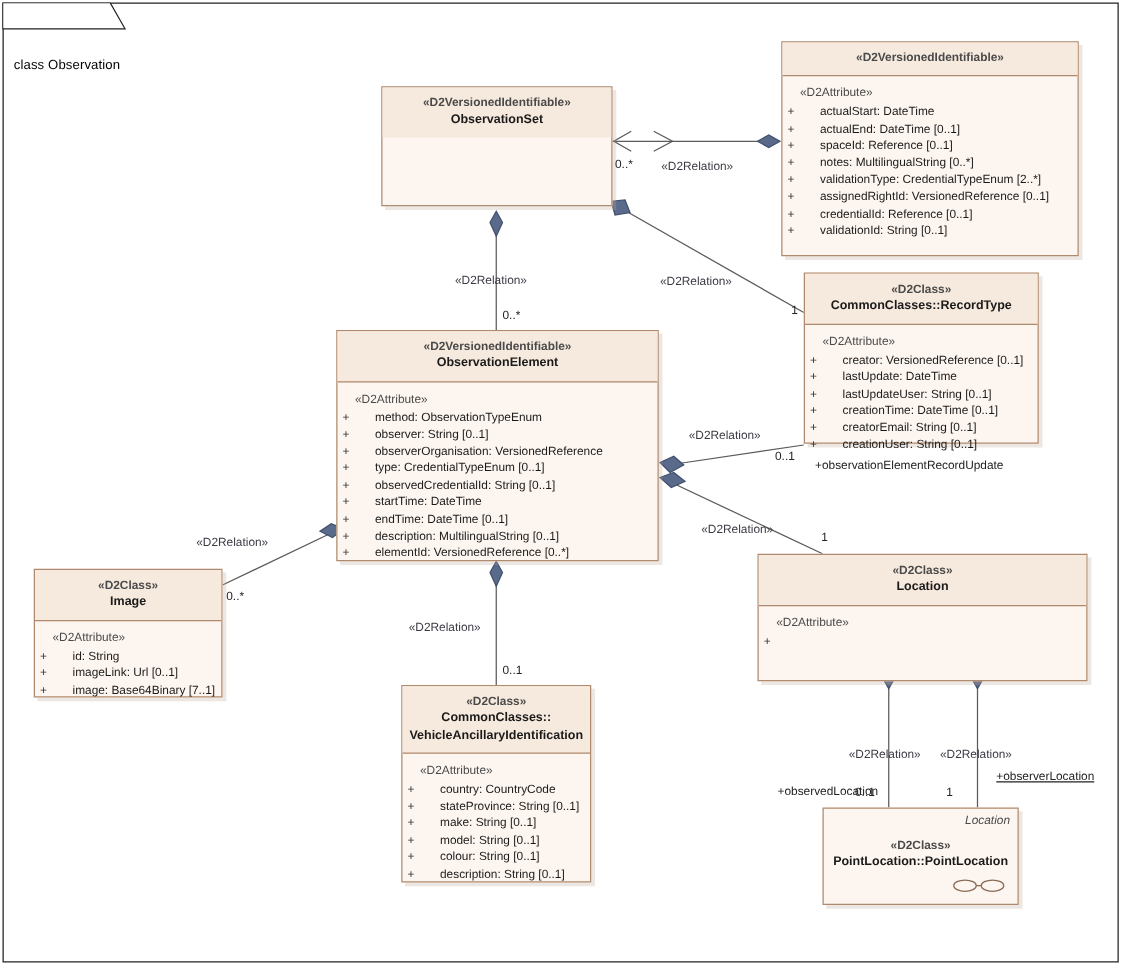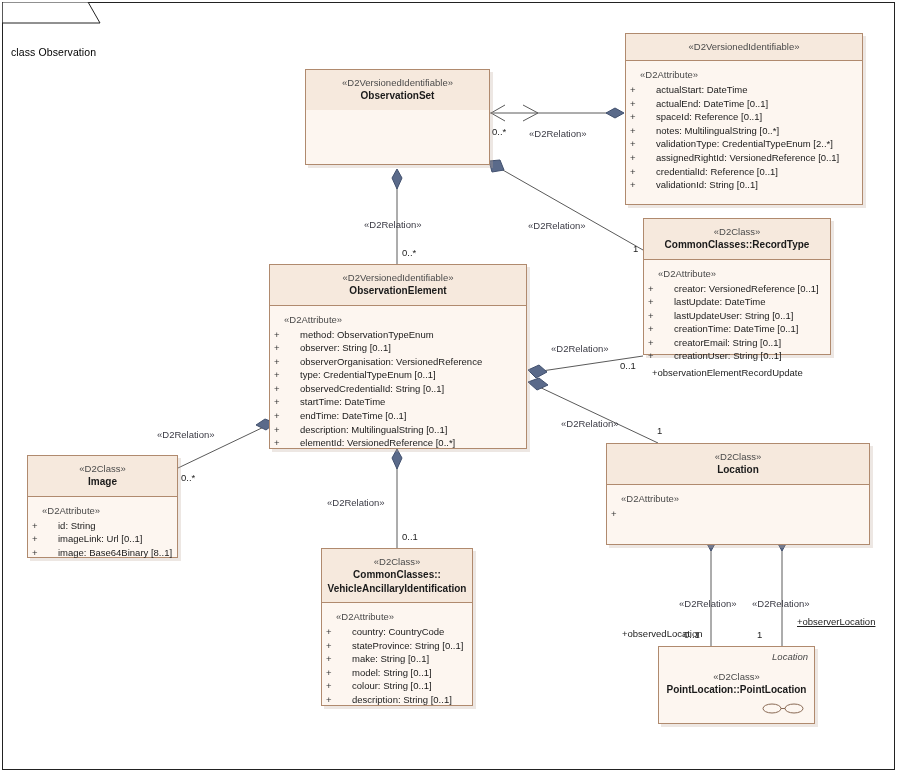--- a/index.html
+++ b/index.html
@@ -54,20 +54,21 @@
     border-bottom:1px solid #b08a6e;
     padding:6px 4px 7px 4px;
     text-align:center;
     box-sizing:border-box;
   }
   .uml .stereo{
     font-size:9.5px;
     color:#4a4a4a;
     line-height:13px;
     white-space:nowrap;
+    font-weight:bold;
   }
   .uml .cname{
     font-size:10px;
     font-weight:bold;
     color:#1a1a1a;
     line-height:13.5px;
     white-space:nowrap;
   }
   .uml .body{
     padding:7px 4px 6px 4px;
@@ -248,21 +249,21 @@
 
   <div class="uml" style="left:27px;top:455px;width:151px;height:103px;">
     <div class="hdr">
       <div class="stereo">«D2Class»</div>
       <div class="cname">Image</div>
     </div>
     <div class="body">
       <div class="attr-stereo">«D2Attribute»</div>
       <div class="attr"><span class="plus">+</span><span class="txt">id: String</span></div>
       <div class="attr"><span class="plus">+</span><span class="txt">imageLink: Url [0..1]</span></div>
-      <div class="attr"><span class="plus">+</span><span class="txt">image: Base64Binary [8..1]</span></div>
+      <div class="attr"><span class="plus">+</span><span class="txt">image: Base64Binary [7..1]</span></div>
     </div>
   </div>
 
   <div class="uml" style="left:321px;top:548px;width:152px;height:158px;">
     <div class="hdr">
       <div class="stereo">«D2Class»</div>
       <div class="cname">CommonClasses::</div>
       <div class="cname">VehicleAncillaryIdentification</div>
     </div>
     <div class="body">

